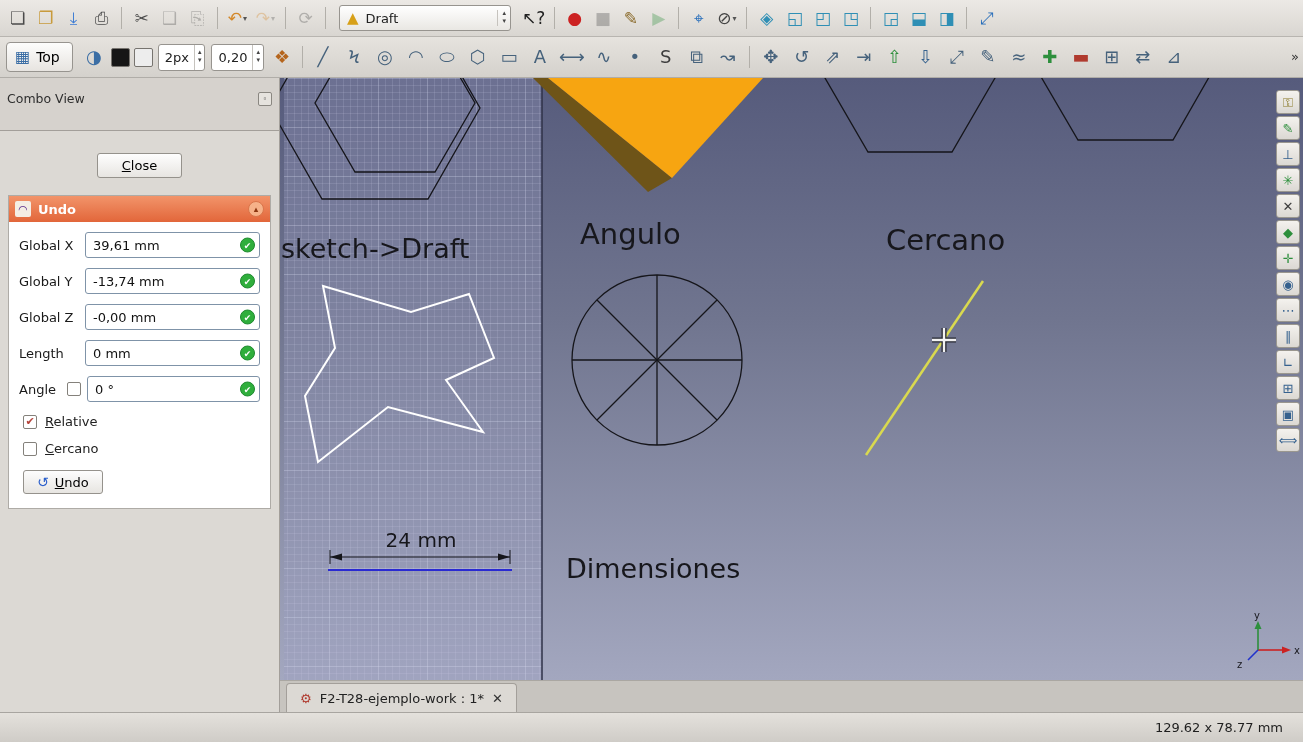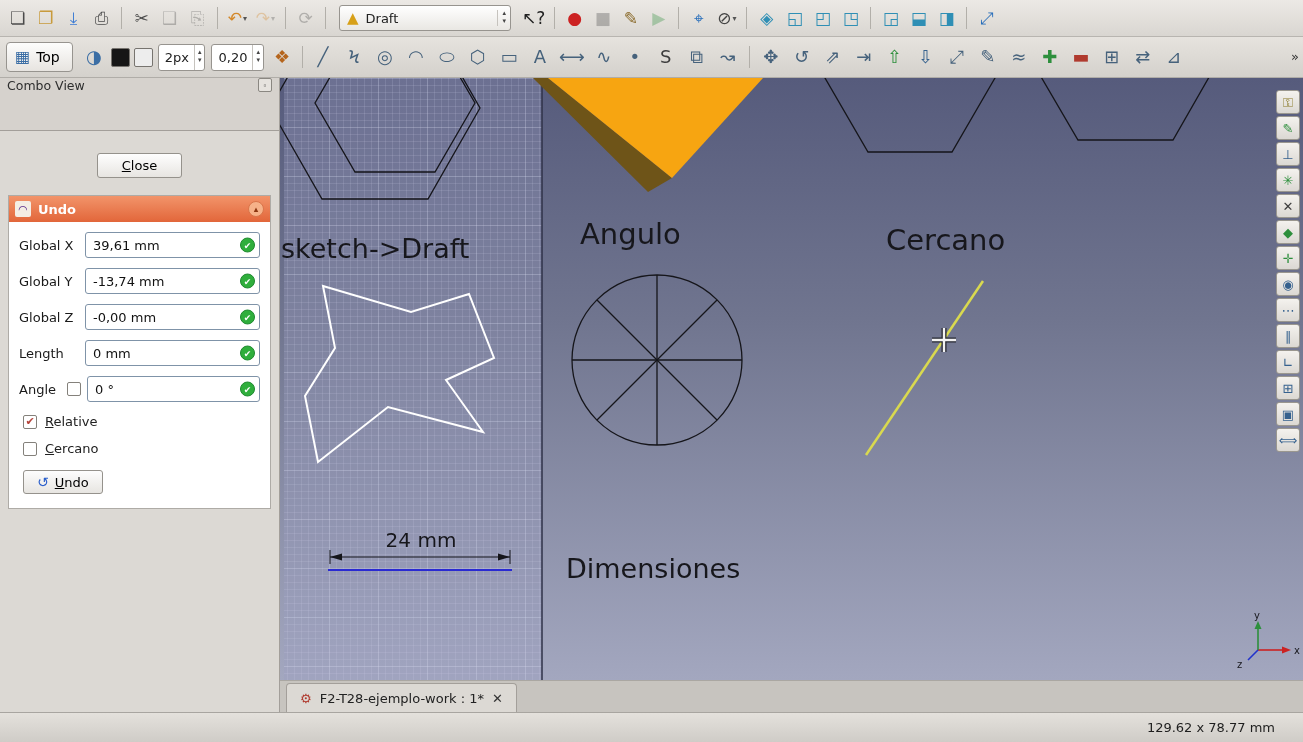--- a/index.html
+++ b/index.html
@@ -35,22 +35,22 @@
     font-size:14px;font-family:inherit;margin-right:6px;}
   .plane-btn .glyph{color:#3b6ea5;font-size:16px;}
   .swatch{width:19px;height:19px;border:1px solid #77746f;border-radius:2px;margin:0 2px;padding:0;}
   .spinbox{background:#fff;border:1px solid #97948f;border-radius:3px;height:25px;
     display:inline-flex;align-items:center;padding-left:6px;font-size:13px;margin:0 3px;}
   .spinbox .spin{height:100%;justify-content:center;margin-left:5px;padding:0 3px;}
   #tb2-overflow{position:absolute;right:4px;top:12px;font-size:13px;color:#333;}
   
   #combo{position:absolute;left:0;top:78px;width:280px;height:634px;background:#d6d2cd;
     border-right:1px solid #a39f9a;box-sizing:border-box;}
-  .combo-titlebar{height:25px;display:flex;justify-content:space-between;
-    padding:0 7px;font-size:12.5px;color:#2e2e2e;}
+  .combo-titlebar{height:25px;display:flex;align-items:center;justify-content:space-between;
+    padding:0 7px;font-size:12.5px;color:#2e2e2e;margin-top:8px;}
   .float-btn{width:14px;height:14px;border:1px solid #8a8781;background:#e6e3de;border-radius:2px;
     font-size:8px;display:flex;align-items:center;justify-content:center;color:#444;padding:0;}
   .tabs{display:flex;padding-left:4px;gap:2px;height:27px;align-items:flex-end;}
   .tab{padding:4px 13px 5px;font-size:13px;border:1px solid #a39f9a;border-bottom:none;
     border-radius:4px 4px 0 0;background:#c7c3be;color:#333;font-family:inherit;}
   .tab.active{background:#dcd9d4;position:relative;top:1px;}
   .panel-body{position:absolute;top:52px;left:0;right:0;bottom:0;background:#dcd9d4;
     border-top:1px solid #a39f9a;}
   .close-btn{display:block;margin:22px auto 0;padding:4px 24px;
     background:linear-gradient(#fefefe,#e7e5e1);border:1px solid #95928c;border-radius:3px;
@@ -94,21 +94,21 @@
   
   #tabbar{position:absolute;left:280px;top:680px;width:1023px;height:32px;background:#c7c4bf;
     border-top:1px solid #aaa7a2;display:flex;align-items:flex-end;padding-left:6px;box-sizing:border-box;}
   .doc-tab{display:flex;align-items:center;gap:8px;padding:0 13px;background:#dcd9d4;
     border:1px solid #a39f9a;border-bottom:none;border-radius:4px 4px 0 0;font-size:13px;
     color:#222;height:29px;box-sizing:border-box;}
   .doc-tab .doc-icon{color:#b03a2e;font-size:13px;}
   .doc-tab .tab-close{color:#333;font-size:13px;}
   #statusbar{position:absolute;left:0;bottom:0;width:1303px;height:30px;
     background:linear-gradient(#e4e1dc,#cfccc7);border-top:1px solid #a8a5a0;display:flex;
-    align-items:center;justify-content:flex-end;padding-right:28px;box-sizing:border-box;
+    align-items:center;justify-content:flex-end;padding-right:20px;box-sizing:border-box;
     font-size:13px;color:#1e1e1e;}
 </style>
 </head>
 <body>
 
 <div id="toolbar1">
   <div class="tgroup">
       <button class="tbtn">
         <span class="glyph" style="color: rgb(74, 74, 74);">❏</span>
       </button>

